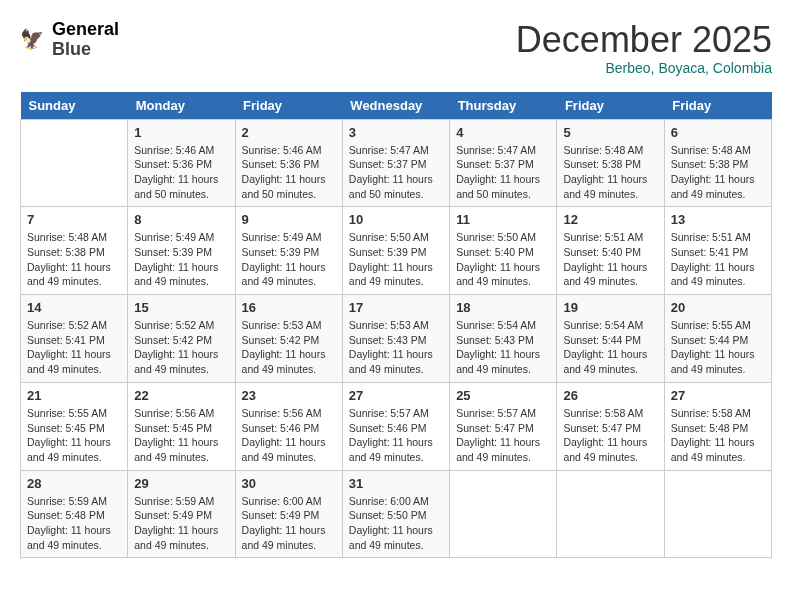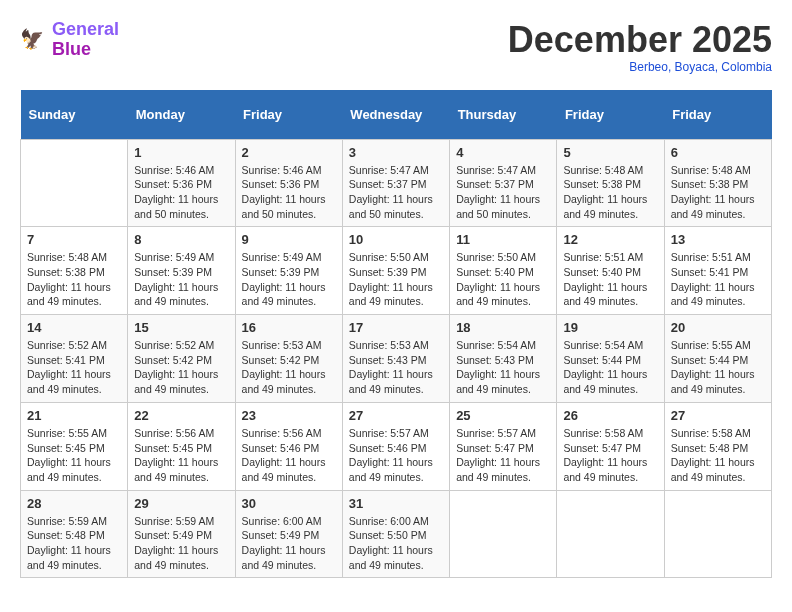--- a/index.html
+++ b/index.html
@@ -21,48 +21,48 @@
       align-items: center;
       gap: 4px;
     }
     .logo-text {
       font-size: 18px;
       font-weight: bold;
       color: #333;
       line-height: 1.1;
     }
     .logo-text span {
-      color: #8b5cf6;
+      color: #000000;
     }
     .logo-bird {
       width: 28px;
       height: 28px;
     }
     .title-area {
       text-align: right;
     }
     .month-title {
       font-size: 36px;
-      font-weight: bold;
+      font-weight: normal;
       color: #333;
       line-height: 1.1;
     }
     .subtitle {
-      font-size: 12px;
-      color: #1d4ed8;
+      font-size: 14px;
+      color: #0f766e;
     }
     table {
       width: 100%;
       border-collapse: collapse;
       font-size: 11px;
     }
     thead tr th {
       background-color: #2e6db4;
       color: #fff;
-      padding: 17px 8px;
+      padding: 6px 8px;
       text-align: left;
       font-size: 13px;
       font-weight: bold;
     }
     tbody tr td {
       border: 1px solid #ccc;
       vertical-align: top;
       padding: 5px 6px;
       min-height: 80px;
       width: 107px;
@@ -89,21 +89,21 @@
 </head>
 <body>
 
 <div class="header-area">
   <div class="logo">
     <svg class="logo-bird" viewBox="0 0 40 40">
       <text y="28" font-size="28">🦅</text>
     </svg>
     <div class="logo-text">
       <div><span>General</span></div>
-      <div style="color:#a21caf;">Blue</div>
+      <div style="color:#404040;">Blue</div>
     </div>
   </div>
   <div class="title-area">
     <div class="month-title">December 2025</div>
     <div class="subtitle">Berbeo, Boyaca, Colombia</div>
   </div>
 </div>
 
 <table>
   <thead>

